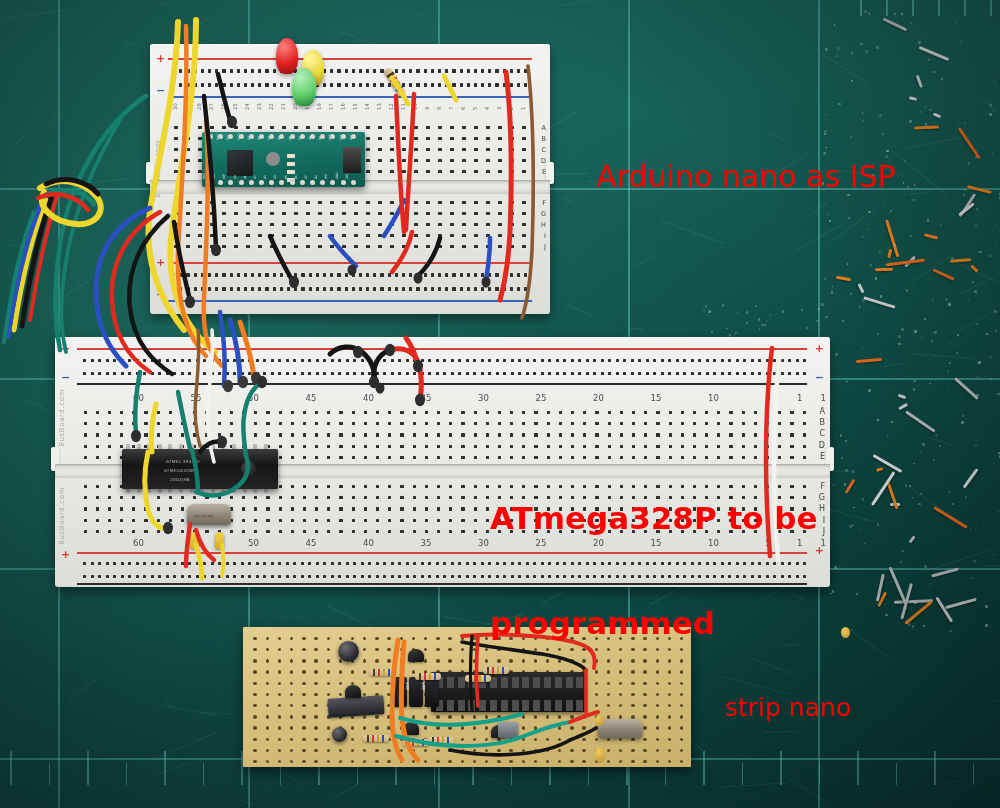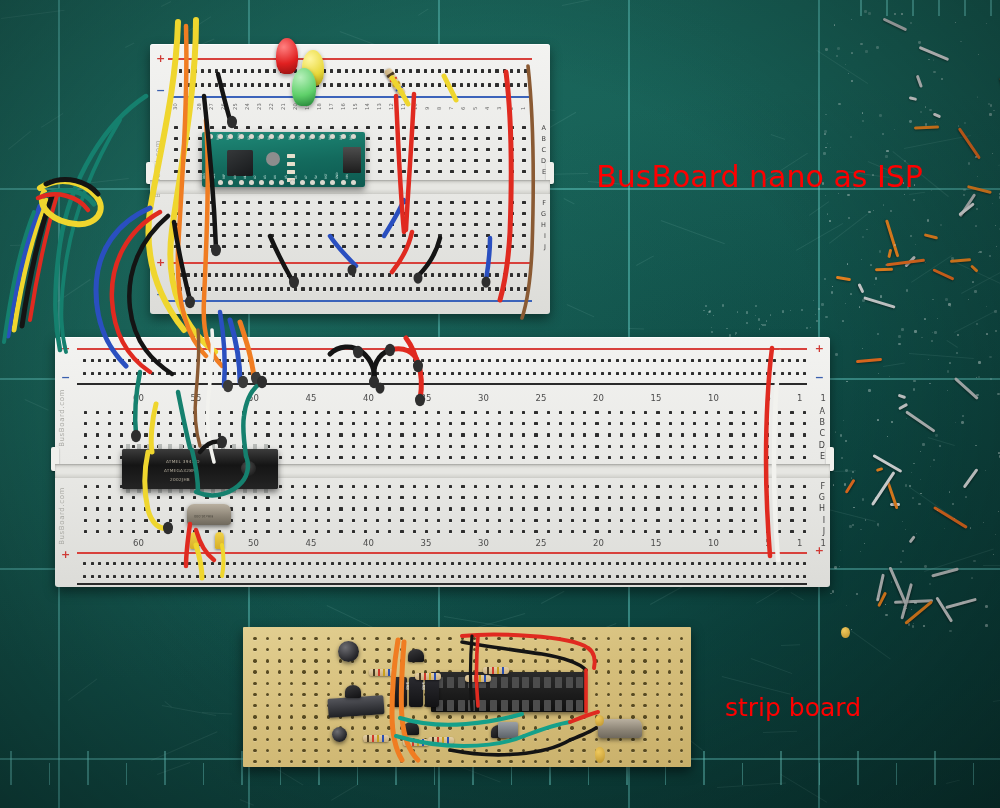--- a/index.html
+++ b/index.html
@@ -2974,23 +2974,27 @@
       <ellipse cx="216" cy="250" rx="5" ry="6.25" fill="#2e2e2e"></ellipse>
       <ellipse cx="190" cy="302" rx="5" ry="6.25" fill="#2e2e2e"></ellipse>
       <ellipse cx="232" cy="122" rx="5" ry="6.25" fill="#2e2e2e"></ellipse>
       <ellipse cx="168" cy="528" rx="5" ry="6.25" fill="#2e2e2e"></ellipse>
       <ellipse cx="136" cy="436" rx="5" ry="6.25" fill="#2e2e2e"></ellipse>
       <ellipse cx="262" cy="382" rx="5" ry="6.25" fill="#2e2e2e"></ellipse>
       <ellipse cx="222" cy="442" rx="5" ry="6.25" fill="#2e2e2e"></ellipse>
     </svg>
 
   <div class="anno" id="anno-isp" style="left:558px;top:126px;">
-    <span>BusBoard nano as ISP</span>
+    <span>Arduino nano as ISP</span>
   </div>
 
+  <div class="anno" id="anno-atmega" style="left:490px;top:432px;">
+    <div>ATmega328P to be</div>
+    <div>programmed</div>
+  </div>
 
   <div class="anno" id="anno-strip" style="left:725px;top:638px;">
-    <div>strip board</div>
+    <div>strip nano</div>
     
     
   </div>
 
 </div>
 
 </body></html>

